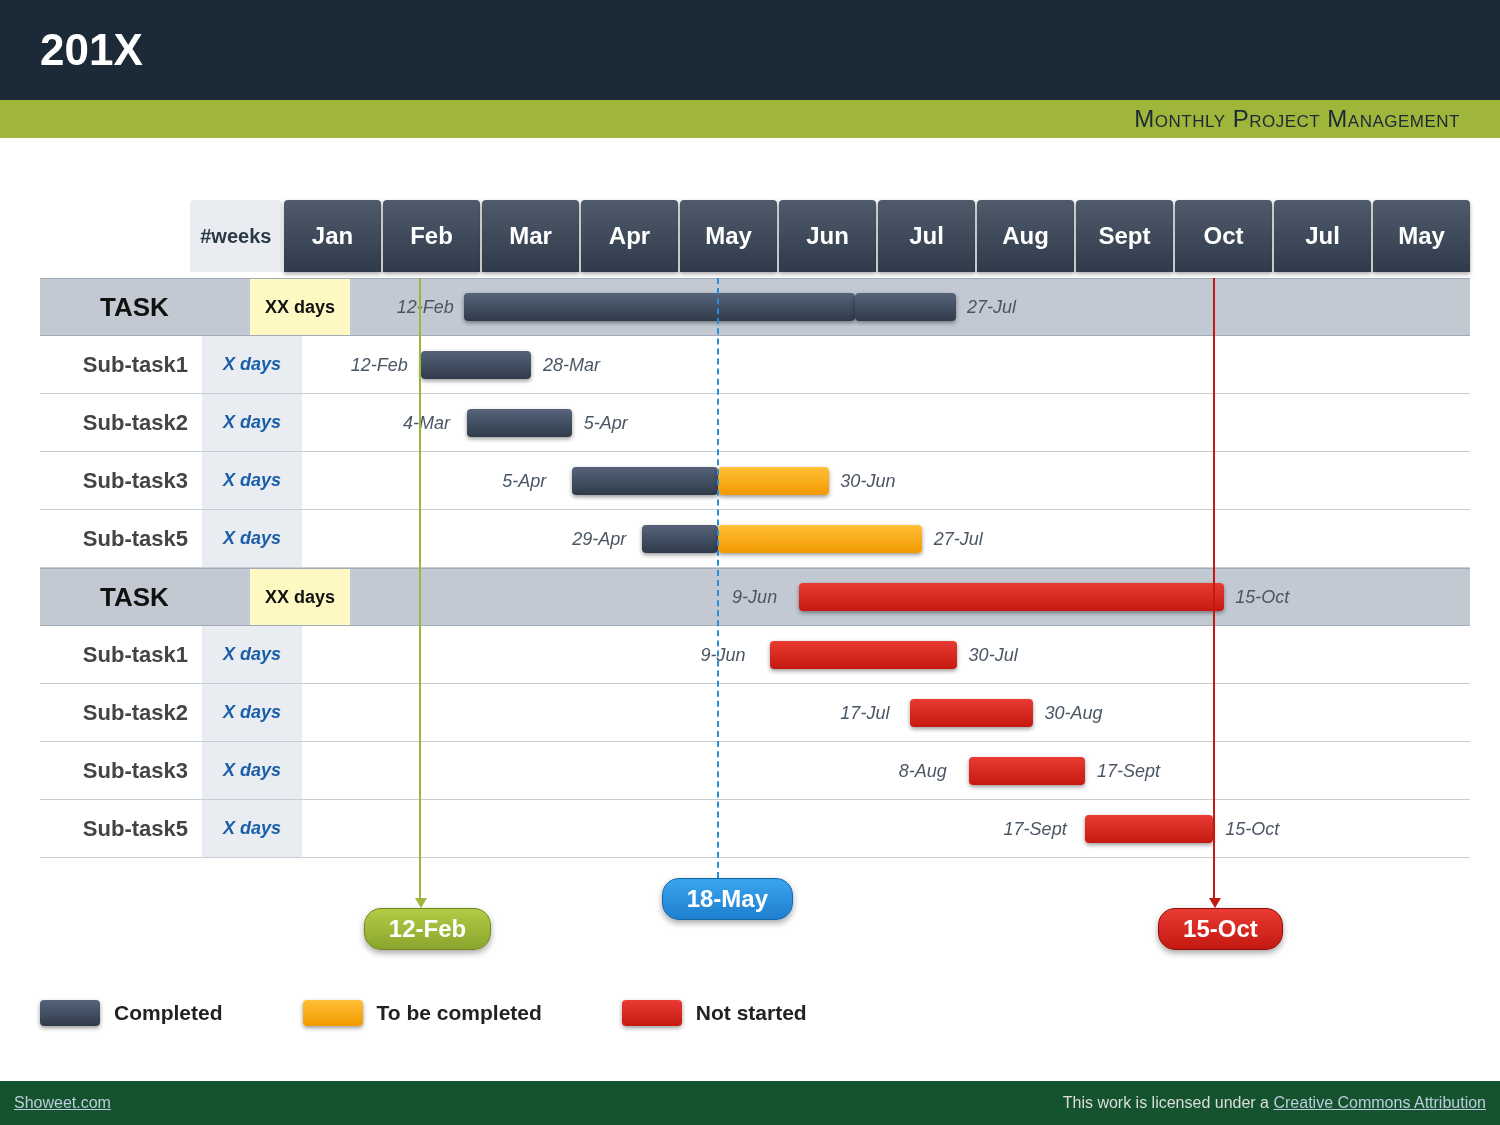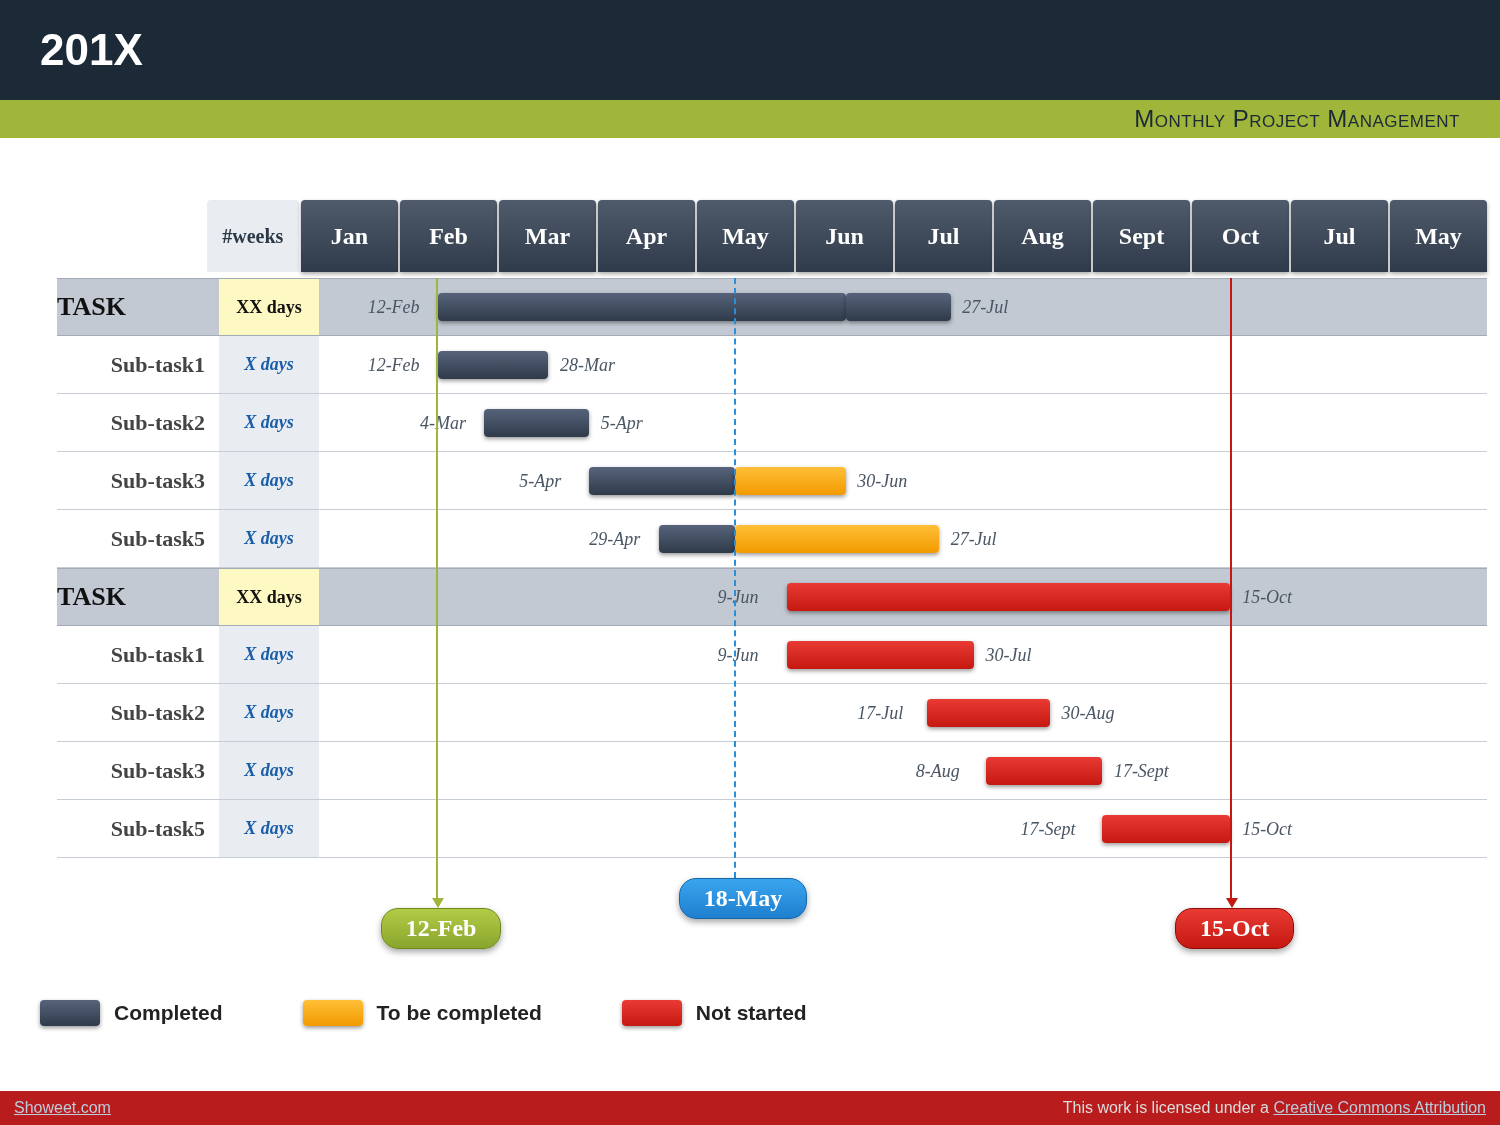--- a/index.html
+++ b/index.html
@@ -28,24 +28,23 @@
     align-items: center;
     justify-content: flex-end;
     padding-right: 40px;
     color: #1c2937;
     font-size: 24px;
     font-variant: small-caps;
     letter-spacing: 0.5px;
   }
   .chart-wrap {
     position: absolute;
-    left: 57px;
+    left: 40px;
     top: 200px;
     width: 1430px;
-    font-family: Liberation Serif, serif;
   }
   .months-row {
     display: flex;
     height: 72px;
     margin-bottom: 6px;
   }
   .task-col { width: 160px; }
   .weeks-col {
     width: 100px;
     display: flex;
@@ -77,21 +76,21 @@
     position: relative;
   }
   .row .taskname {
     width: 160px;
     display:flex; align-items:center; justify-content:flex-end;
     padding-right: 12px;
     font-size: 22px;
     font-weight: 700;
     color: #444;
   }
-  .row .taskname.main { justify-content:flex-start; padding-left:0; color:#111; font-size: 26px; }
+  .row .taskname.main { justify-content:flex-start; padding-left:12px; color:#111; font-size: 26px; margin-left: 48px; }
   .row .days {
     width: 100px;
     background: #e9edf1;
     display:flex; align-items:center; justify-content:center;
     font-style: italic;
     font-size: 18px;
     color:#1a5ea9;
     font-weight:600;
     margin-left:2px;
   }
@@ -149,22 +148,22 @@
   .marker-tag.red   { background: linear-gradient(#e93b33,#c41811); border:1px solid #8e0d08;}
   .legend {
     position:absolute; left:40px; top: 1000px;
     display:flex; gap:80px; align-items:center;
     font-size: 21px; font-weight:700; color:#222;
   }
   .legend .swatch { width:60px; height:26px; border-radius:4px; margin-right:14px; box-shadow: 0 2px 4px rgba(0,0,0,.4);}
   .legend .item { display:flex; align-items:center;}
   .footer {
     position:absolute; bottom:0; left:0; right:0;
-    background:#b91c1c; color:#ddd;
-    height:34px; font-size:16px;
+    background:#14532d; color:#ddd;
+    height:44px; font-size:16px;
     display:flex; align-items:center; justify-content:space-between;
     padding: 0 14px;
   }
   .footer a { color:#bcd; text-decoration:underline; }
 </style>
 </head>
 <body>
 
 <div class="header-dark">
   <div class="year">201X</div>

